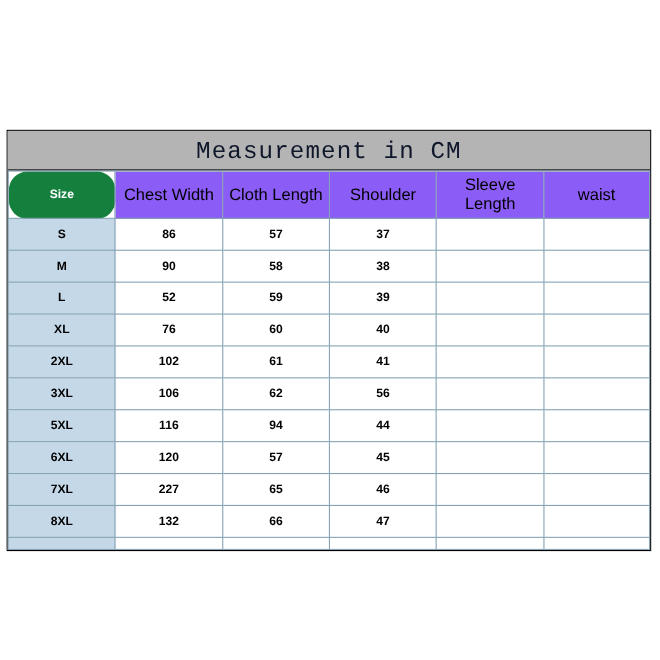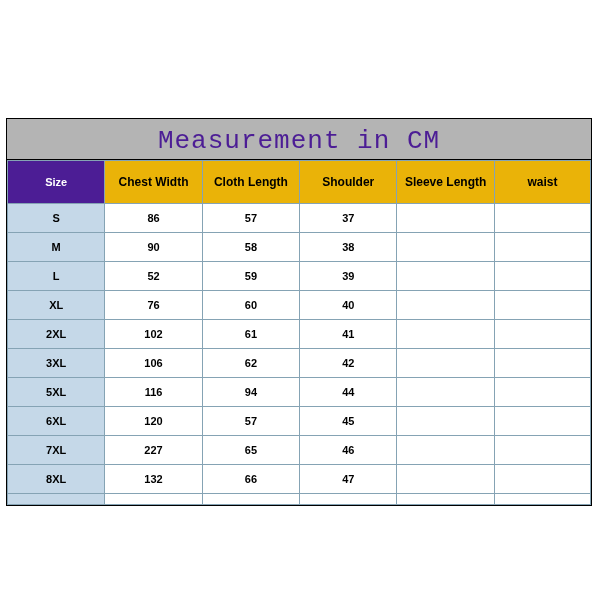--- a/index.html
+++ b/index.html
@@ -23,45 +23,46 @@
     width: 586px;
     background: #ffffff;
     border: 1px solid #000;
     box-sizing: border-box;
   }
   .title-band {
     background: #b4b4b4;
     border-bottom: 1px solid #000;
     text-align: center;
     font-family: "Courier New", monospace;
-    font-size: 26px;
+    font-size: 22px;
     letter-spacing: 1px;
     padding: 7px 0 3px 0;
     font-weight: 400;
-    color: #4c1d95;
+    color: #0f172a;
   }
   table {
     width: 100%;
     border-collapse: collapse;
     font-size: 11px;
     font-weight: bold;
     color: #000;
   }
   th.size {
-    background: #4c1d95;
+    background: #15803d;
     color: #ffffff;
     font-weight: bold;
     font-size: 11px;
+    border-radius: 17px;
   }
   th {
-    background: #eab308;
+    background: #8b5cf6;
     border: 1px solid #85a3b4;
     height: 40px;
-    font-weight: bold;
-    font-size: 12px;
+    font-weight: normal;
+    font-size: 15px;
   }
   td {
     border: 1px solid #85a3b4;
     height: 26px;
     text-align: center;
   }
   td.size {
     background: #c5d8e8;
   }
   tr.spacer td {
@@ -135,21 +136,21 @@
             <td>102</td>
             <td>61</td>
             <td>41</td>
             <td></td>
             <td></td>
           </tr>
           <tr>
             <td class="size">3XL</td>
             <td>106</td>
             <td>62</td>
-            <td>42</td>
+            <td>56</td>
             <td></td>
             <td></td>
           </tr>
           <tr>
             <td class="size">5XL</td>
             <td>116</td>
             <td>94</td>
             <td>44</td>
             <td></td>
             <td></td>

